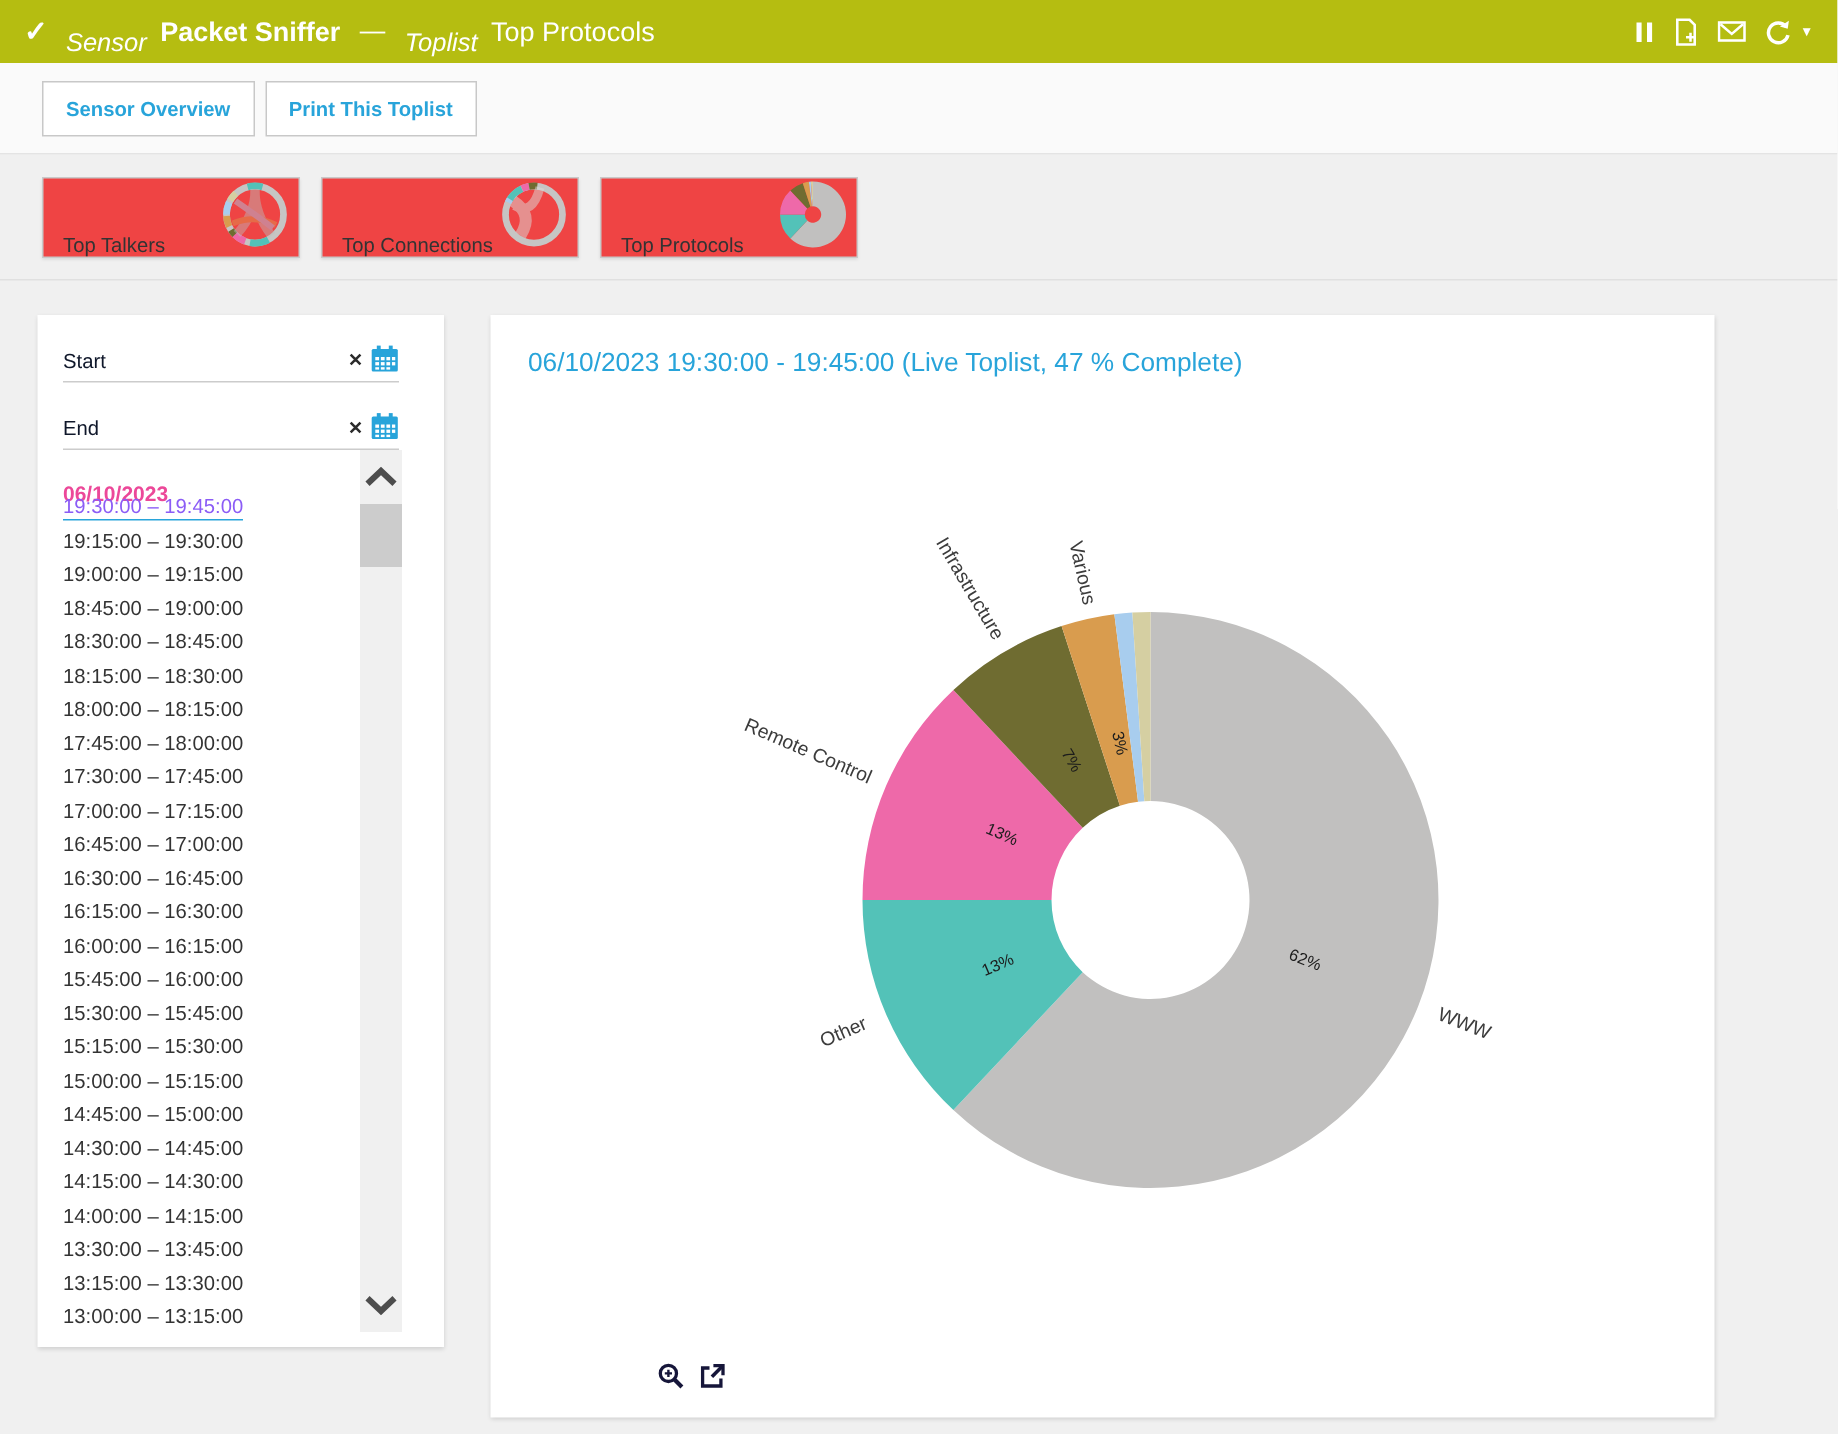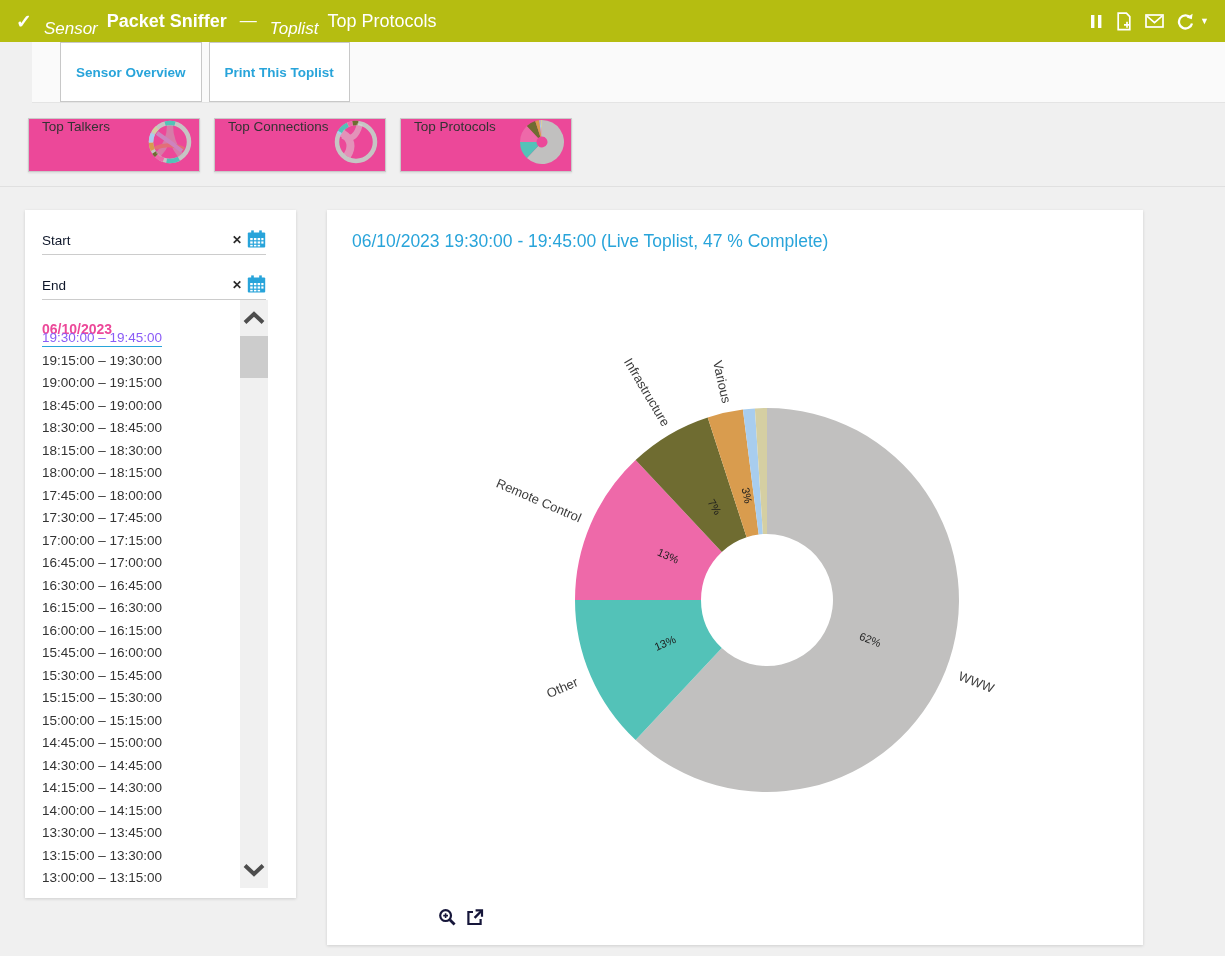--- a/index.html
+++ b/index.html
@@ -19,37 +19,37 @@
   .crumb-b  { font-weight: bold; font-size: 18px; }
   .crumb-n  { font-size: 18px; }
   .crumb-dash { font-size: 17px; margin: 0 4px; }
   .hicons { margin-left: auto; display: flex; align-items: center; gap: 12px; }
   .hicon { display: inline-flex; align-items: center; cursor: pointer; }
   .caret { color: #fff; font-size: 9px; margin-left: -6px; }
 
   
   .btnstrip {
     height: 61px; background: #fafafa; border-bottom: 1px solid #e4e4e4;
-    display: flex; padding-left: 28px; gap: 7px; margin-left: 32px;
+    display: flex; align-items: center; padding-left: 28px; gap: 7px;
   }
   .btn {
     background: #fff; border: 1px solid #c8c8c8; color: #28a4da;
     font-weight: bold; font-size: 13.5px; padding: 10px 15px;
     font-family: "Liberation Sans", sans-serif; cursor: pointer;
   }
 
   
   .tabstrip {
     height: 84px; border-bottom: 1px solid #e0e0e0;
     display: flex; align-items: center; padding-left: 28px; gap: 14px;
   }
   .tabcard {
-    width: 172px; height: 54px; background: #ec4899; border: 1px solid #c9c9c9;
+    width: 172px; height: 54px; background: #ef4444; border: 1px solid #c9c9c9;
     box-shadow: 0 1px 2px rgba(0,0,0,.10);
-    display: flex; align-items: flex-start; justify-content: space-between;
+    display: flex; align-items: flex-end; justify-content: space-between;
     padding: 0 6px 0 13px; cursor: pointer;
   }
   .tabcard .tlabel { font-size: 13.5px; color: #333; }
 
   
   .panel { position: absolute; background: #fff; box-shadow: 0 1px 3px rgba(0,0,0,.14); }
   .sidebar { left: 25px; top: 210px; width: 271px; height: 688px; }
   .chartpanel { left: 327px; top: 210px; width: 816px; height: 735px; }
 
   

